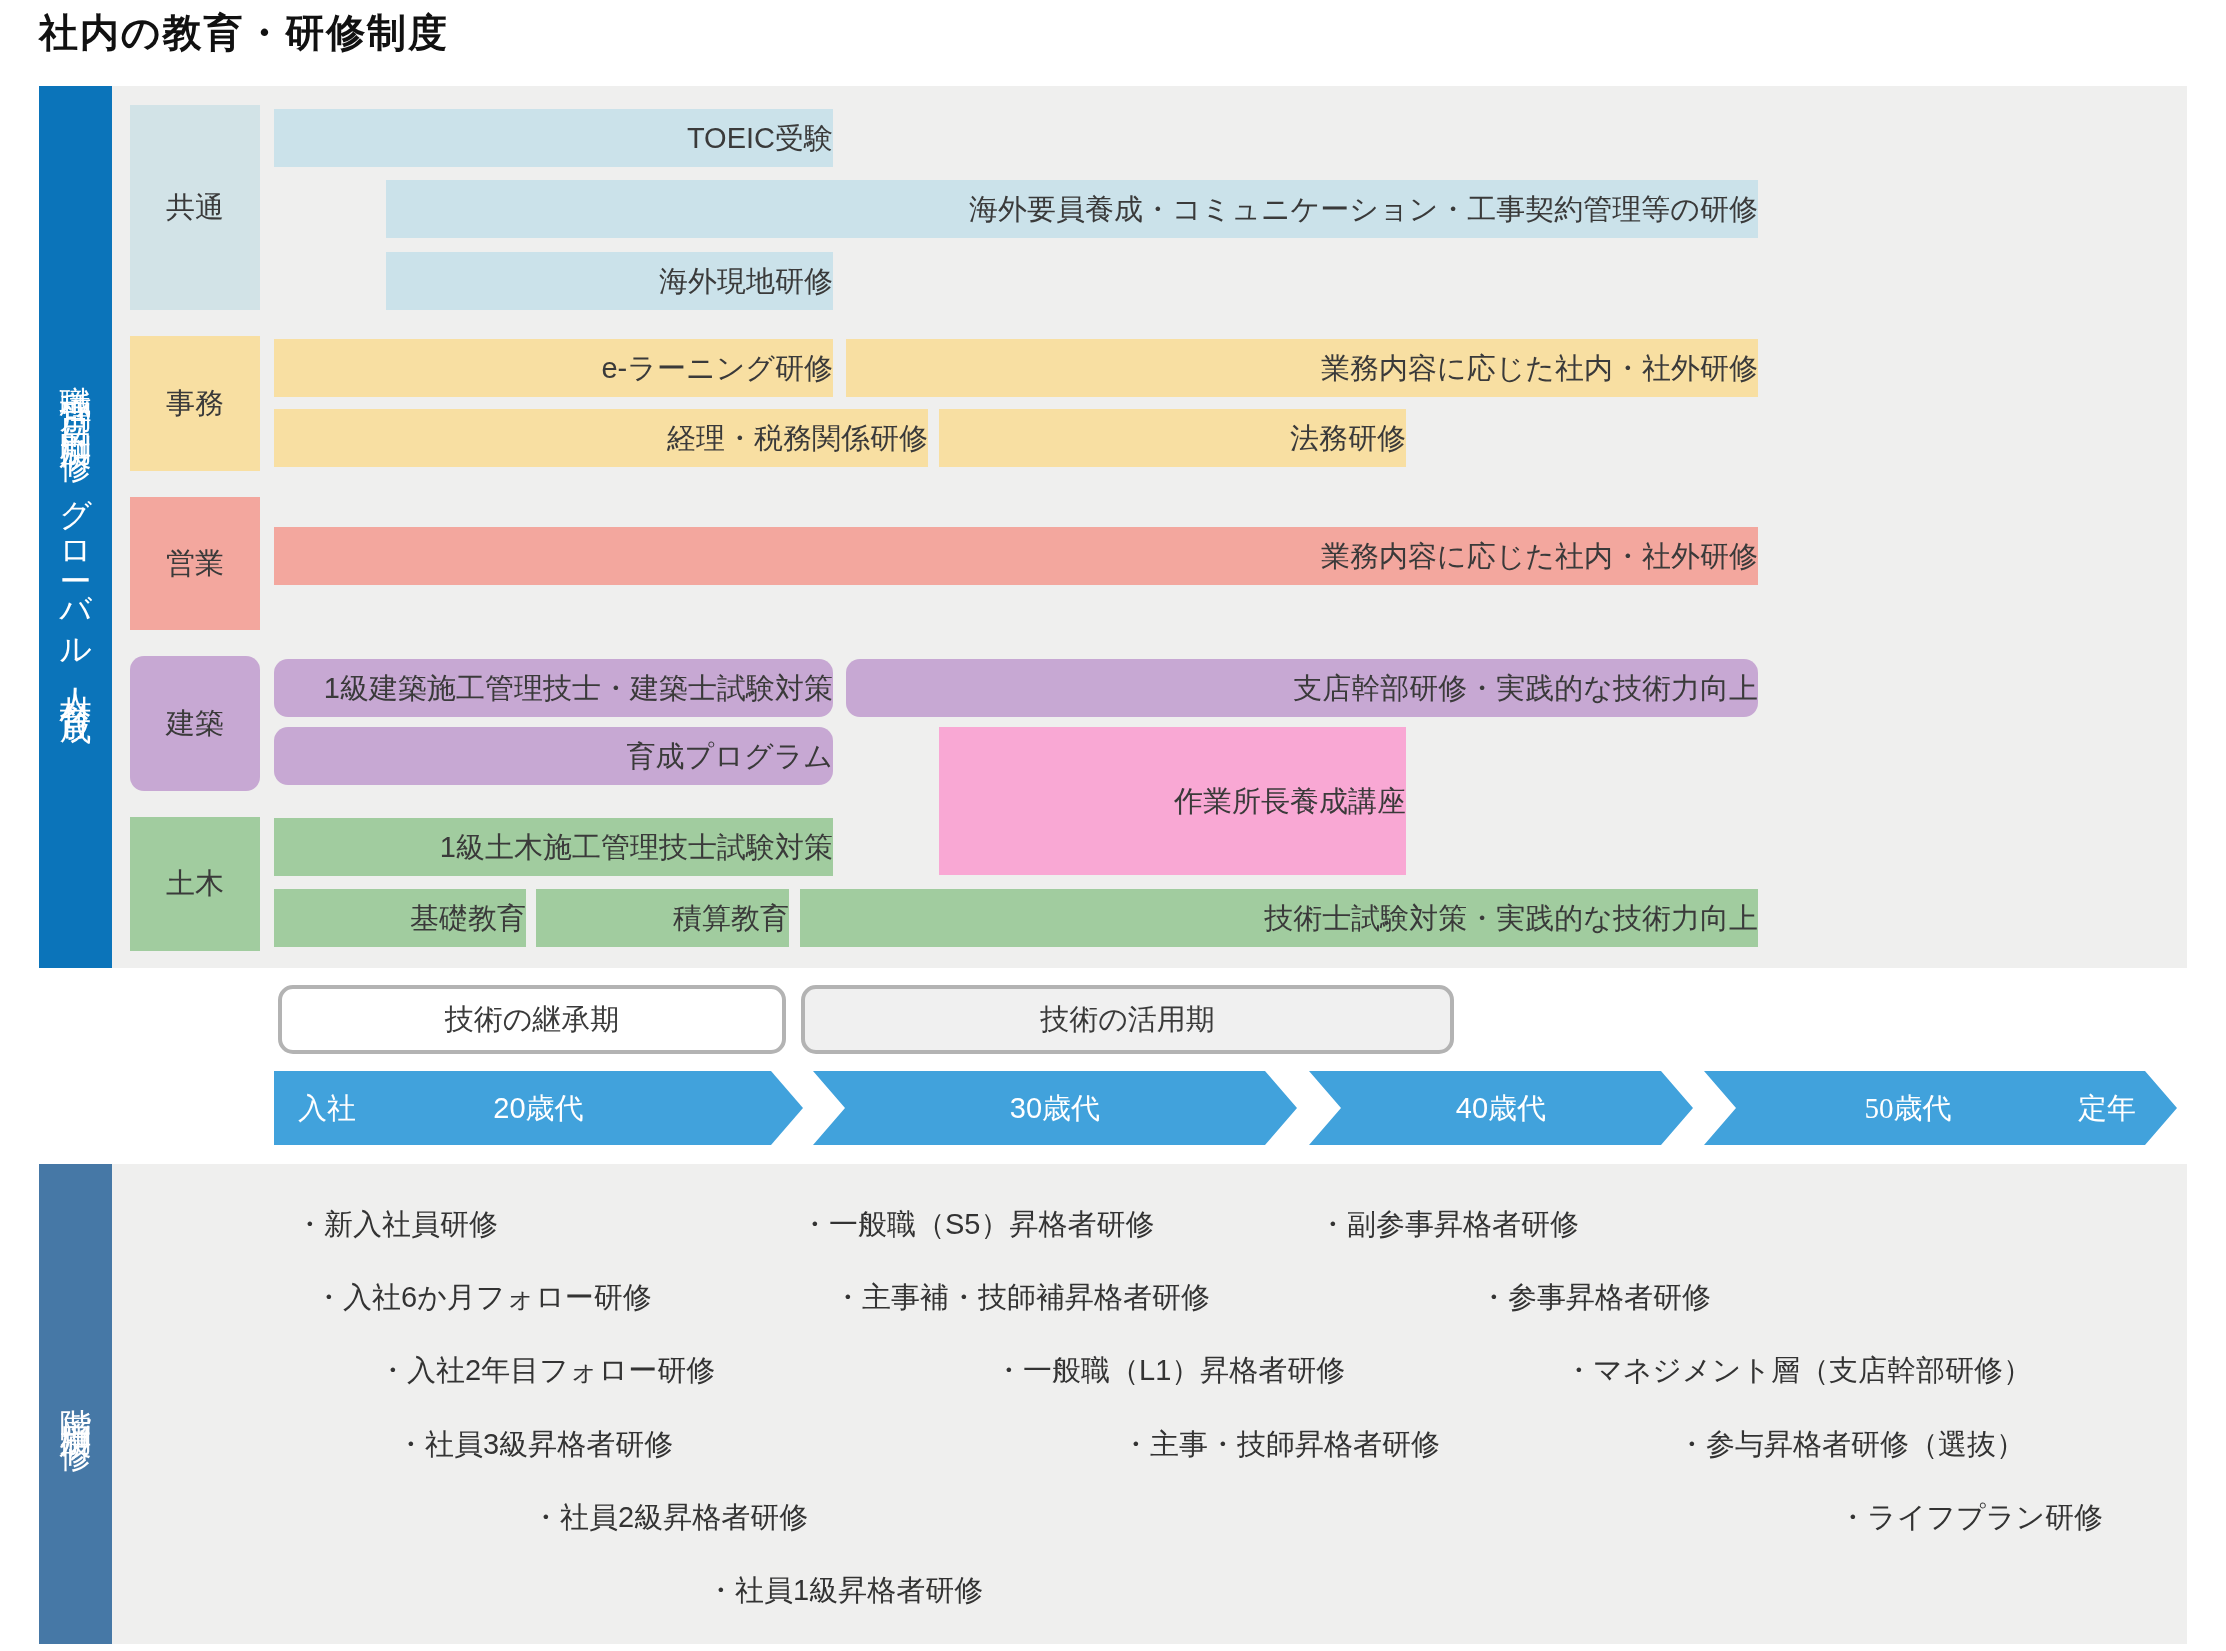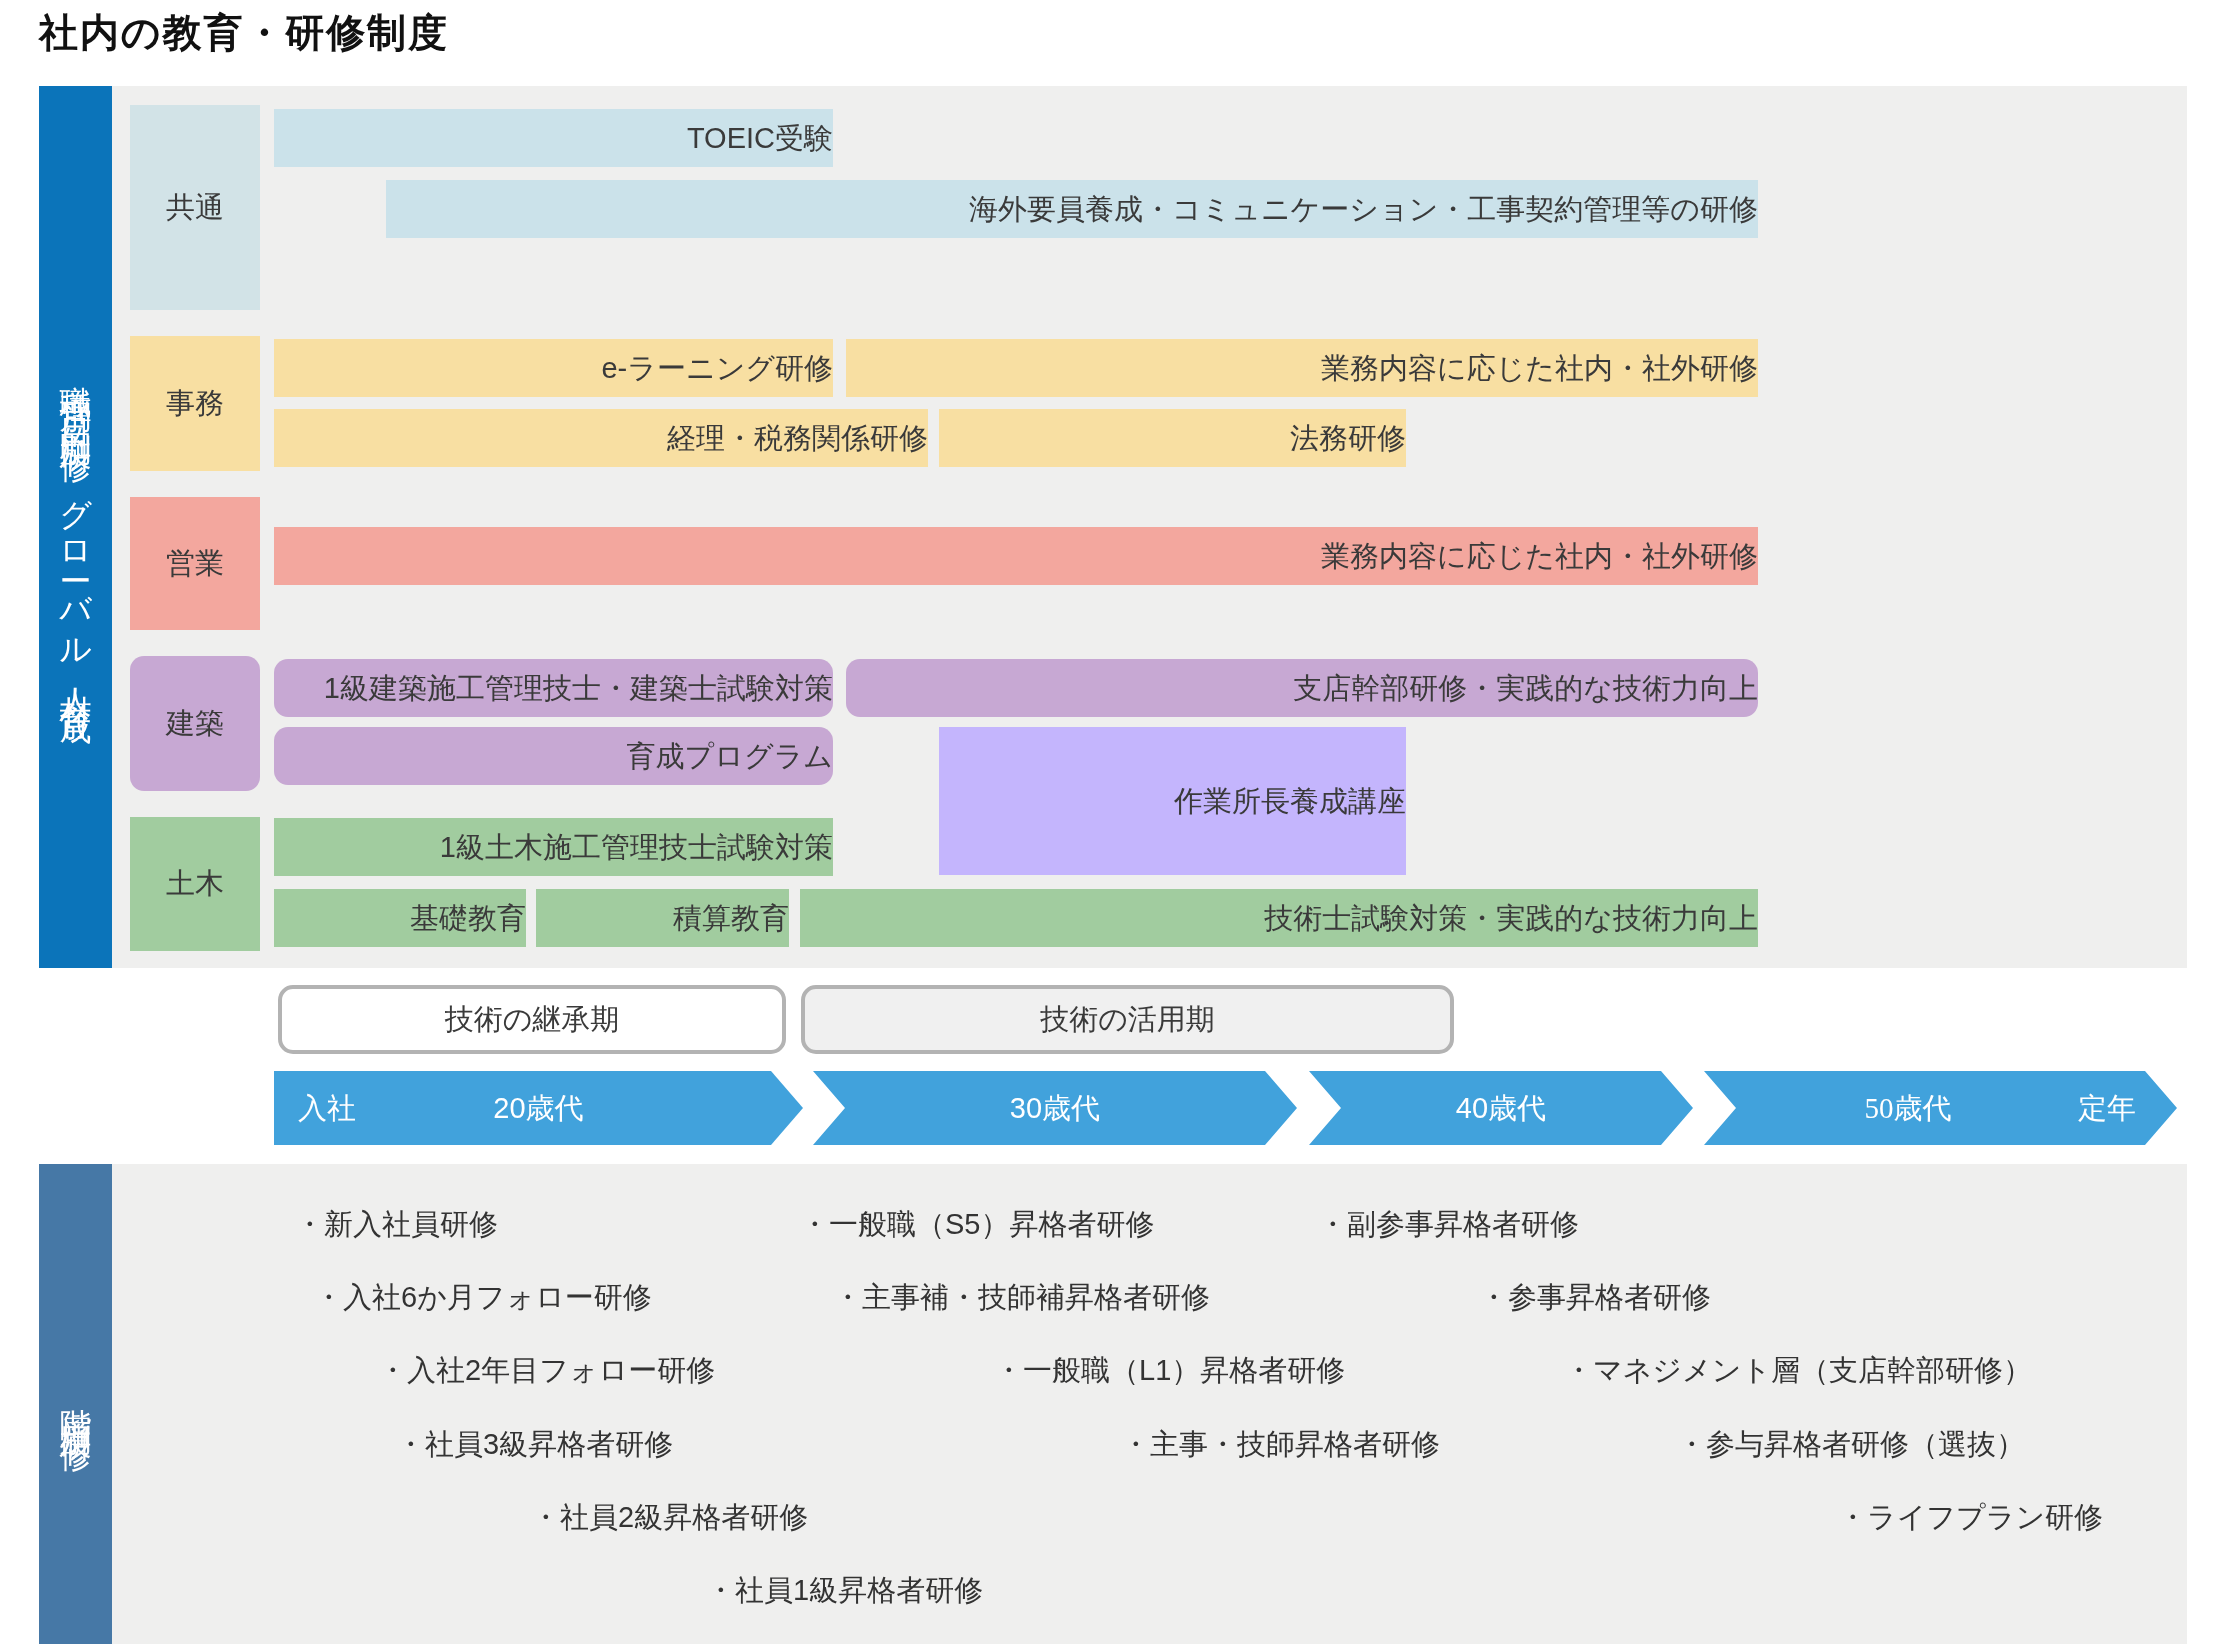--- a/index.html
+++ b/index.html
@@ -27,21 +27,21 @@
     position:absolute;text-align:right;font-size:29px;color:#3a3a3a;white-space:nowrap;
   }
   .cat{width:130px;left:130px;display:flex;align-items:center;justify-content:center;}
   .bar{height:58px;line-height:58px;}
   .c-common{background:#cbe2ea;}
   .c-common-label{background:#d2e3e7;}
   .c-admin{background:#f8dfa2;}
   .c-sales{background:#f3a79e;}
   .c-arch{background:#c7a8d3;border-radius:14px;}
   .c-civil{background:#a1cc9f;}
-  .c-tan{background:#c4b5fd;}
+  .c-tan{background:#f9a8d4;}
   .phase{
     position:absolute;top:985px;height:69px;border:4.6px solid #b3b3b3;border-radius:15px;
     box-sizing:border-box;display:flex;align-items:center;justify-content:center;
     font-size:29px;color:#3a3a3a;
   }
   .phase-1{background:#ffffff;}
   .phase-2{background:#f0f0f0;}
   .phase-3{background:#e2e2e2;}
   .t-arrow{
     position:absolute;top:1071px;height:74px;background:#41a2dc;color:#ffffff;
@@ -69,20 +69,21 @@
   </div>
 
   <div class="cat c-common-label" style="top:105px;height:205px;">共通</div>
   <div class="cat c-admin" style="top:336px;height:135px;">事務</div>
   <div class="cat c-sales" style="top:497px;height:133px;">営業</div>
   <div class="cat c-arch" style="top:656px;height:135px;">建築</div>
   <div class="cat c-civil" style="top:817px;height:134px;">土木</div>
 
   <div class="bar c-common" style="left:274px;top:109px;width:559px;">TOEIC受験</div>
   <div class="bar c-common" style="left:386px;top:180px;width:1372px;">海外要員養成・コミュニケーション・工事契約管理等の研修</div>
+  <div class="bar c-common" style="left:386px;top:252px;width:447px;">海外現地研修</div>
 
   <div class="bar c-admin" style="left:274px;top:339px;width:559px;">e-ラーニング研修</div>
   <div class="bar c-admin" style="left:846px;top:339px;width:912px;">業務内容に応じた社内・社外研修</div>
   <div class="bar c-admin" style="left:274px;top:409px;width:654px;">経理・税務関係研修</div>
   <div class="bar c-admin" style="left:939px;top:409px;width:467px;">法務研修</div>
 
   <div class="bar c-sales" style="left:274px;top:527px;width:1484px;">業務内容に応じた社内・社外研修</div>
 
   <div class="bar c-arch" style="left:274px;top:659px;width:559px;">1級建築施工管理技士・建築士試験対策</div>
   <div class="bar c-arch" style="left:846px;top:659px;width:912px;">支店幹部研修・実践的な技術力向上</div>

